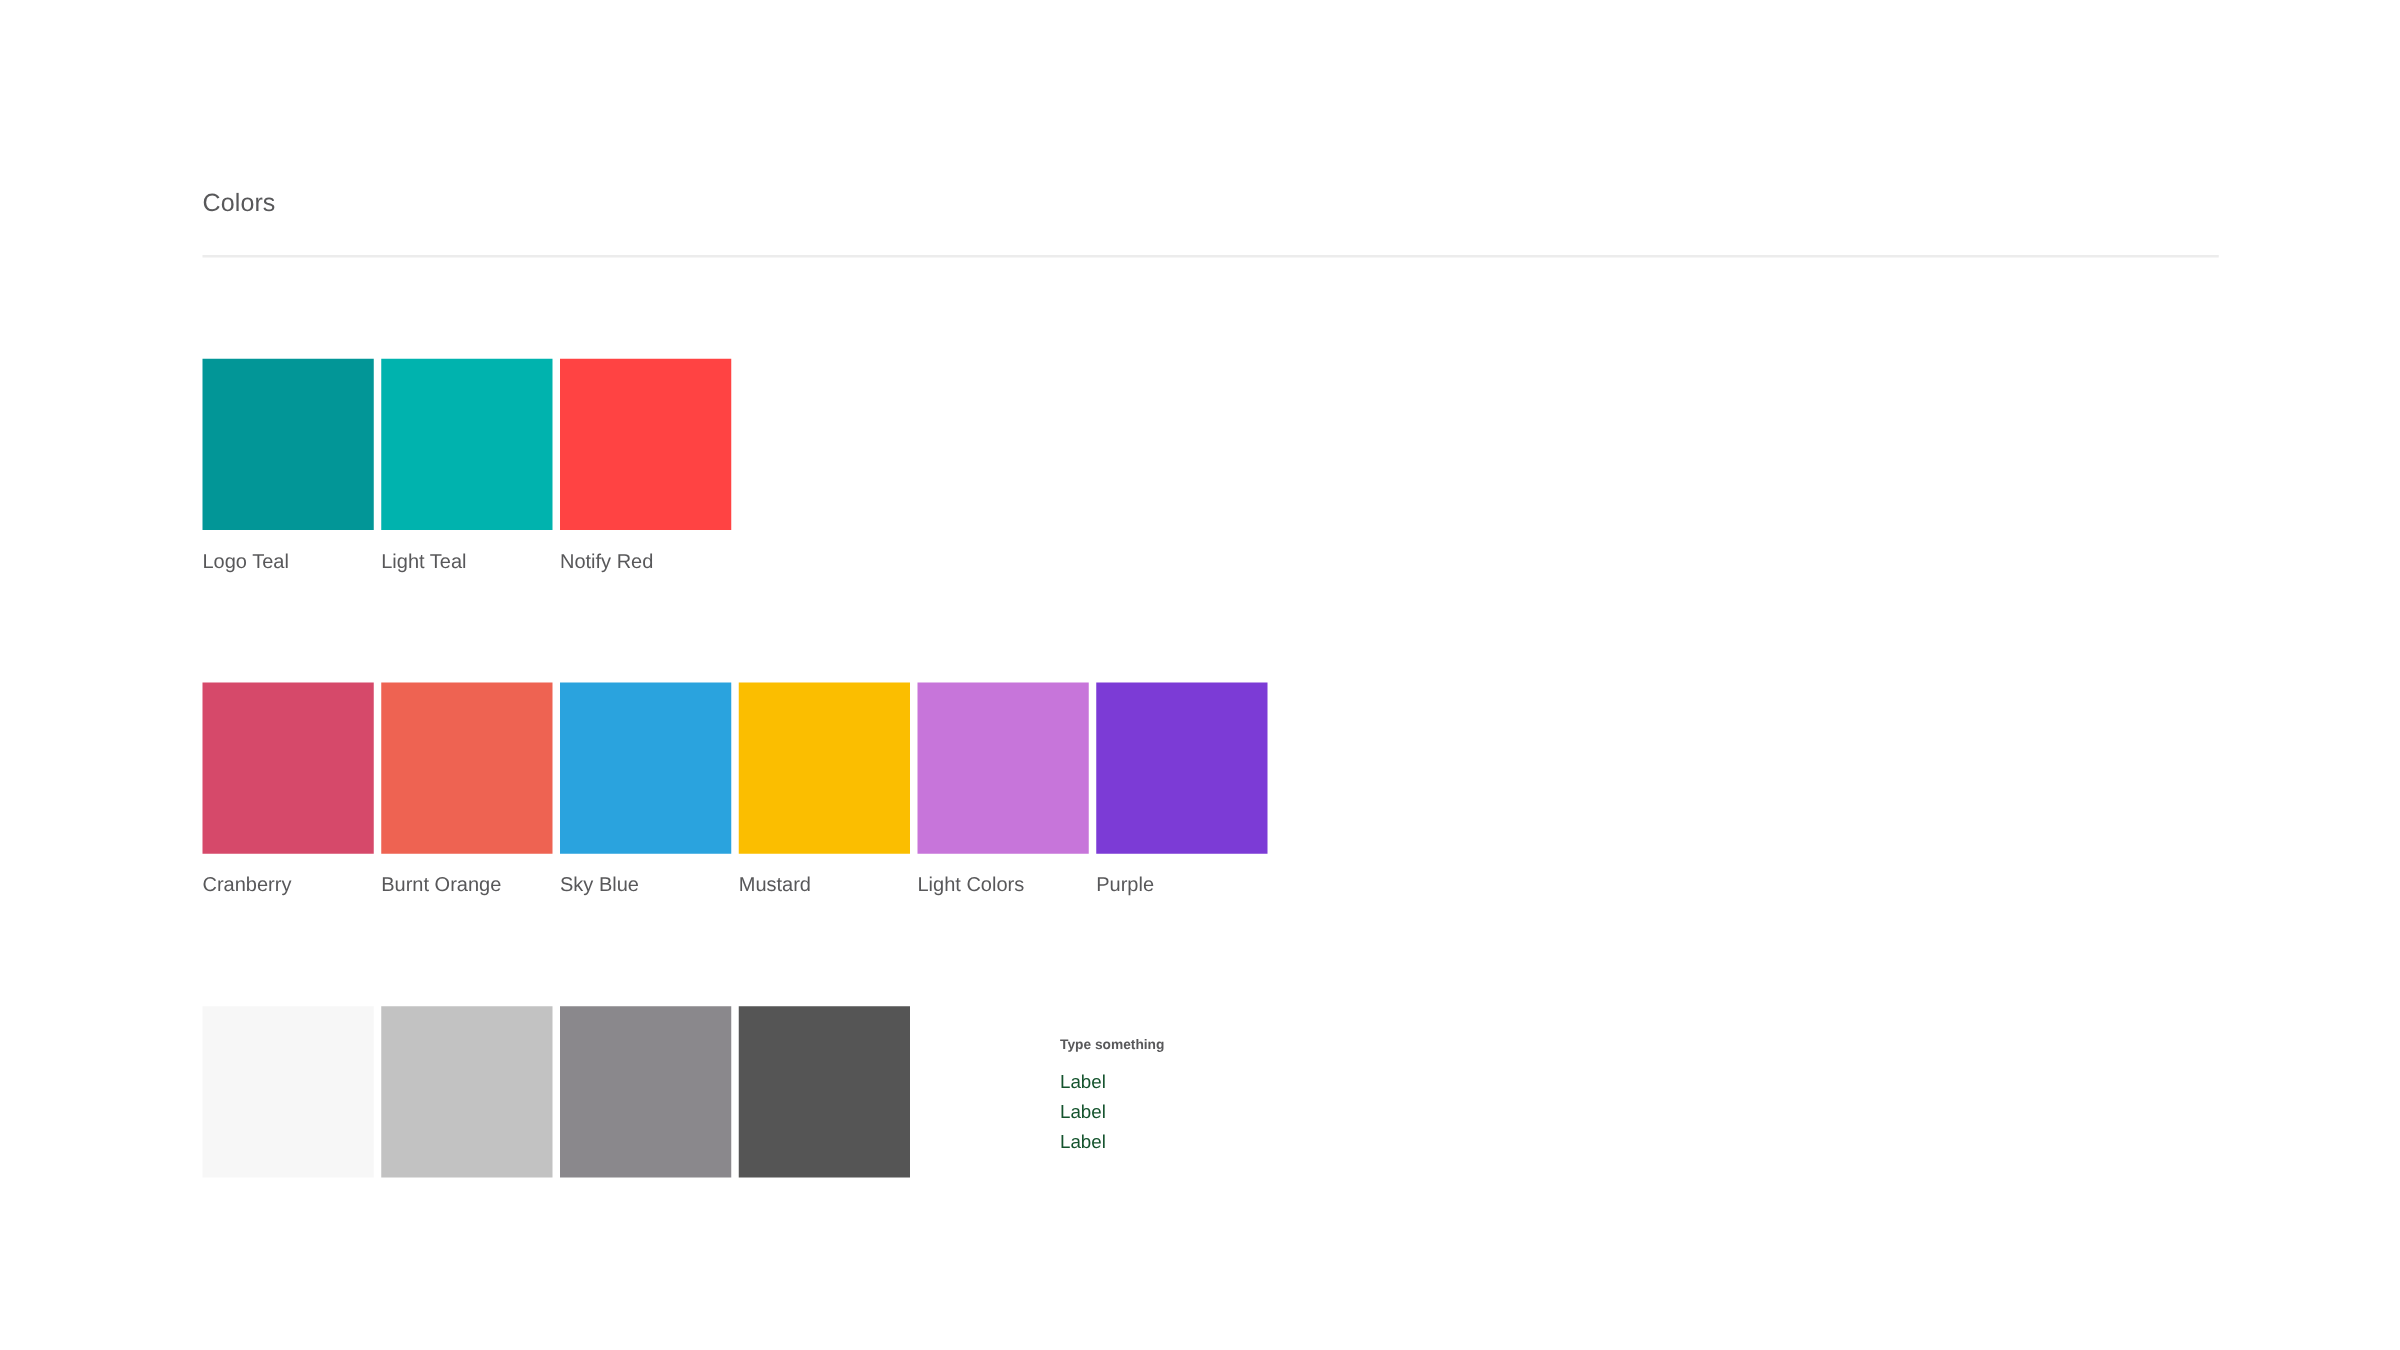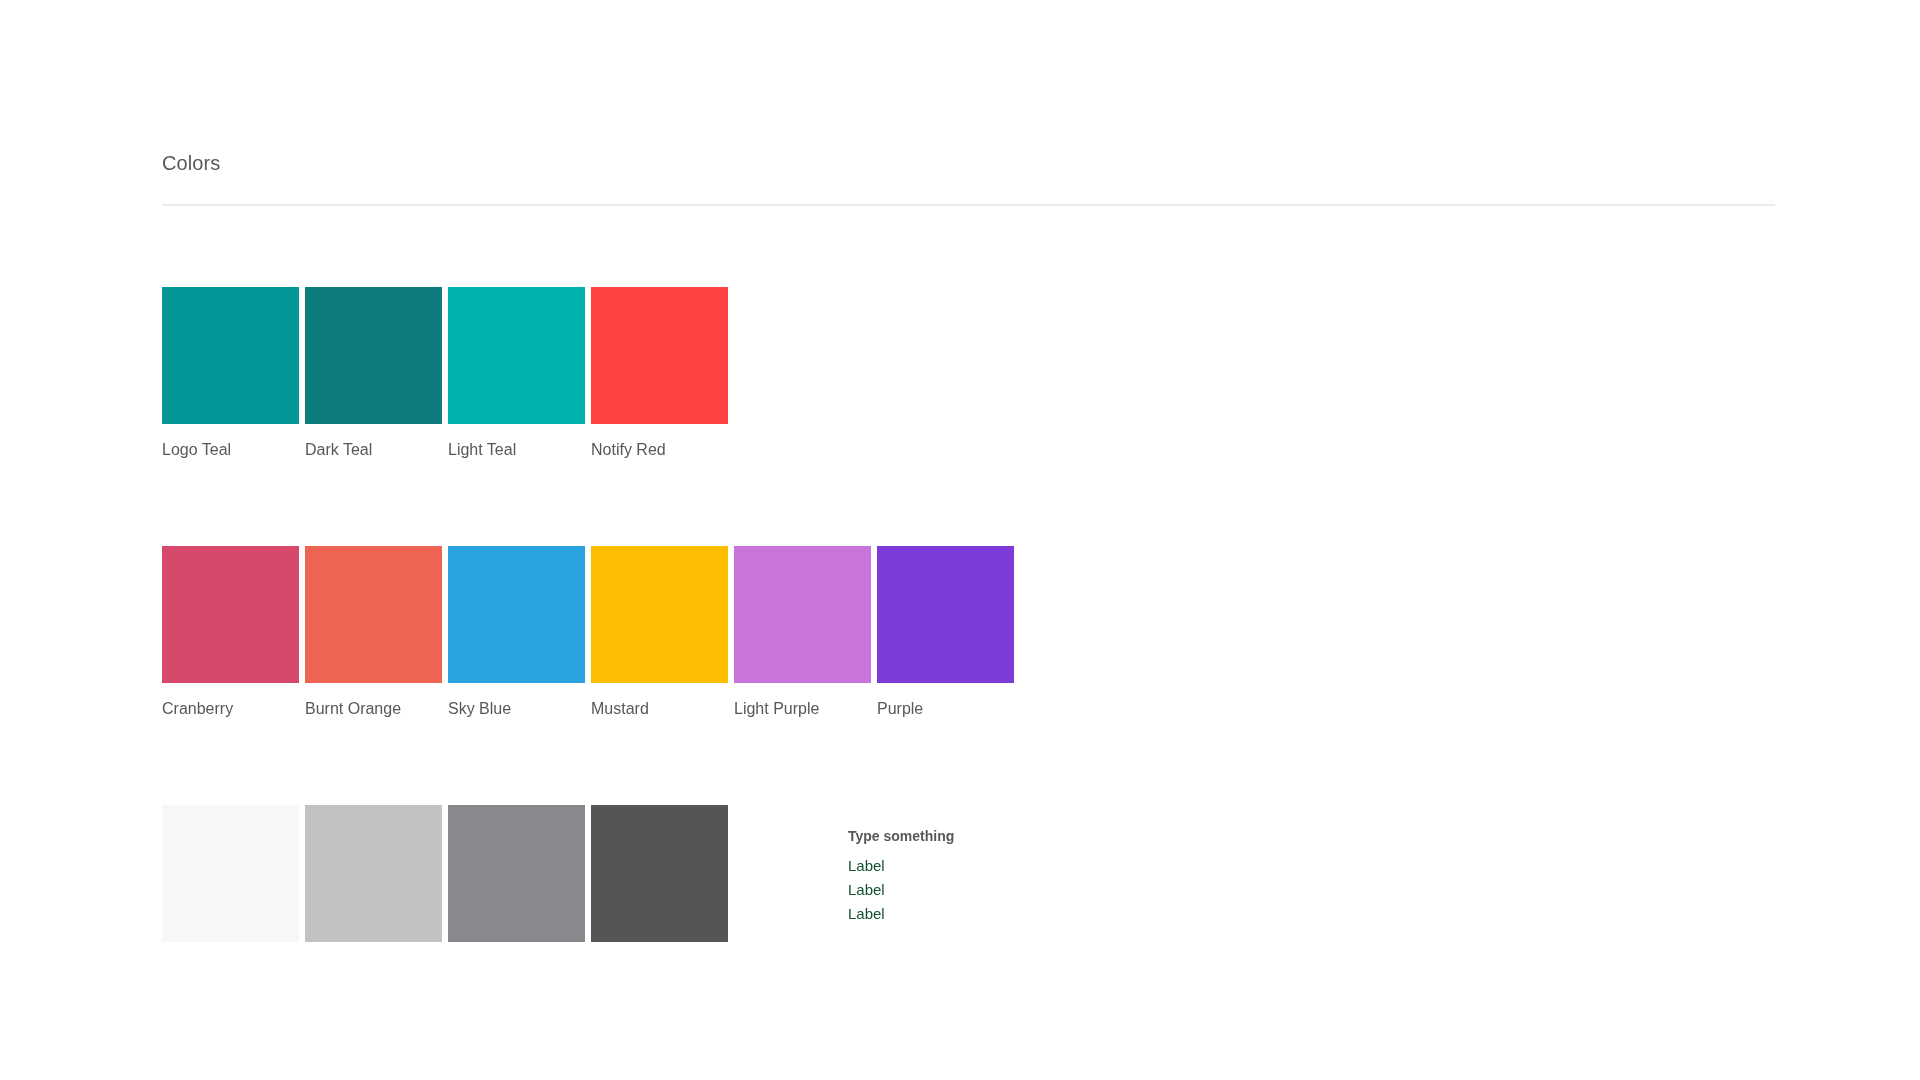--- a/index.html
+++ b/index.html
@@ -85,21 +85,21 @@
     flex: 0 0 auto;
     width: 114px;
   }
 
   
   .text-block {
     flex: 0 0 auto;
     padding-top: 22px;
   }
   .text-block .heading {
-    font-size: 14px;
+    font-size: 11px;
     font-weight: bold;
     color: #58585a;
     line-height: 18px;
     margin-bottom: 9px;
   }
   .text-block .label-line {
     font-size: 15px;
     color: #14532d;
     line-height: 24px;
   }
@@ -115,24 +115,20 @@
   </div>
 
   <div class="swatch-grid">
 
   <div class="swatch-row">
         <div class="swatch-cell">
           <div class="swatch-chip" style="background-color: rgb(2, 150, 151);"></div>
           <div class="swatch-label">Logo Teal</div>
         </div>
         <div class="swatch-cell">
-          <div class="swatch-chip" style="background-color: rgb(13, 124, 124);"></div>
-          <div class="swatch-label">Dark Teal</div>
-        </div>
-        <div class="swatch-cell">
           <div class="swatch-chip" style="background-color: rgb(0, 179, 174);"></div>
           <div class="swatch-label">Light Teal</div>
         </div>
         <div class="swatch-cell">
           <div class="swatch-chip" style="background-color: rgb(255, 67, 67);"></div>
           <div class="swatch-label">Notify Red</div>
         </div>
       </div>
       <div class="swatch-row">
         <div class="swatch-cell">
@@ -146,21 +142,21 @@
         <div class="swatch-cell">
           <div class="swatch-chip" style="background-color: rgb(42, 163, 222);"></div>
           <div class="swatch-label">Sky Blue</div>
         </div>
         <div class="swatch-cell">
           <div class="swatch-chip" style="background-color: rgb(251, 190, 0);"></div>
           <div class="swatch-label">Mustard</div>
         </div>
         <div class="swatch-cell">
           <div class="swatch-chip" style="background-color: rgb(199, 117, 218);"></div>
-          <div class="swatch-label">Light Purple</div>
+          <div class="swatch-label">Light Colors</div>
         </div>
         <div class="swatch-cell">
           <div class="swatch-chip" style="background-color: rgb(124, 59, 214);"></div>
           <div class="swatch-label">Purple</div>
         </div>
       </div>
       <div class="swatch-row">
         <div class="swatch-cell no-label">
           <div class="swatch-chip" style="background-color: rgb(247, 247, 247);"></div>
         </div>

